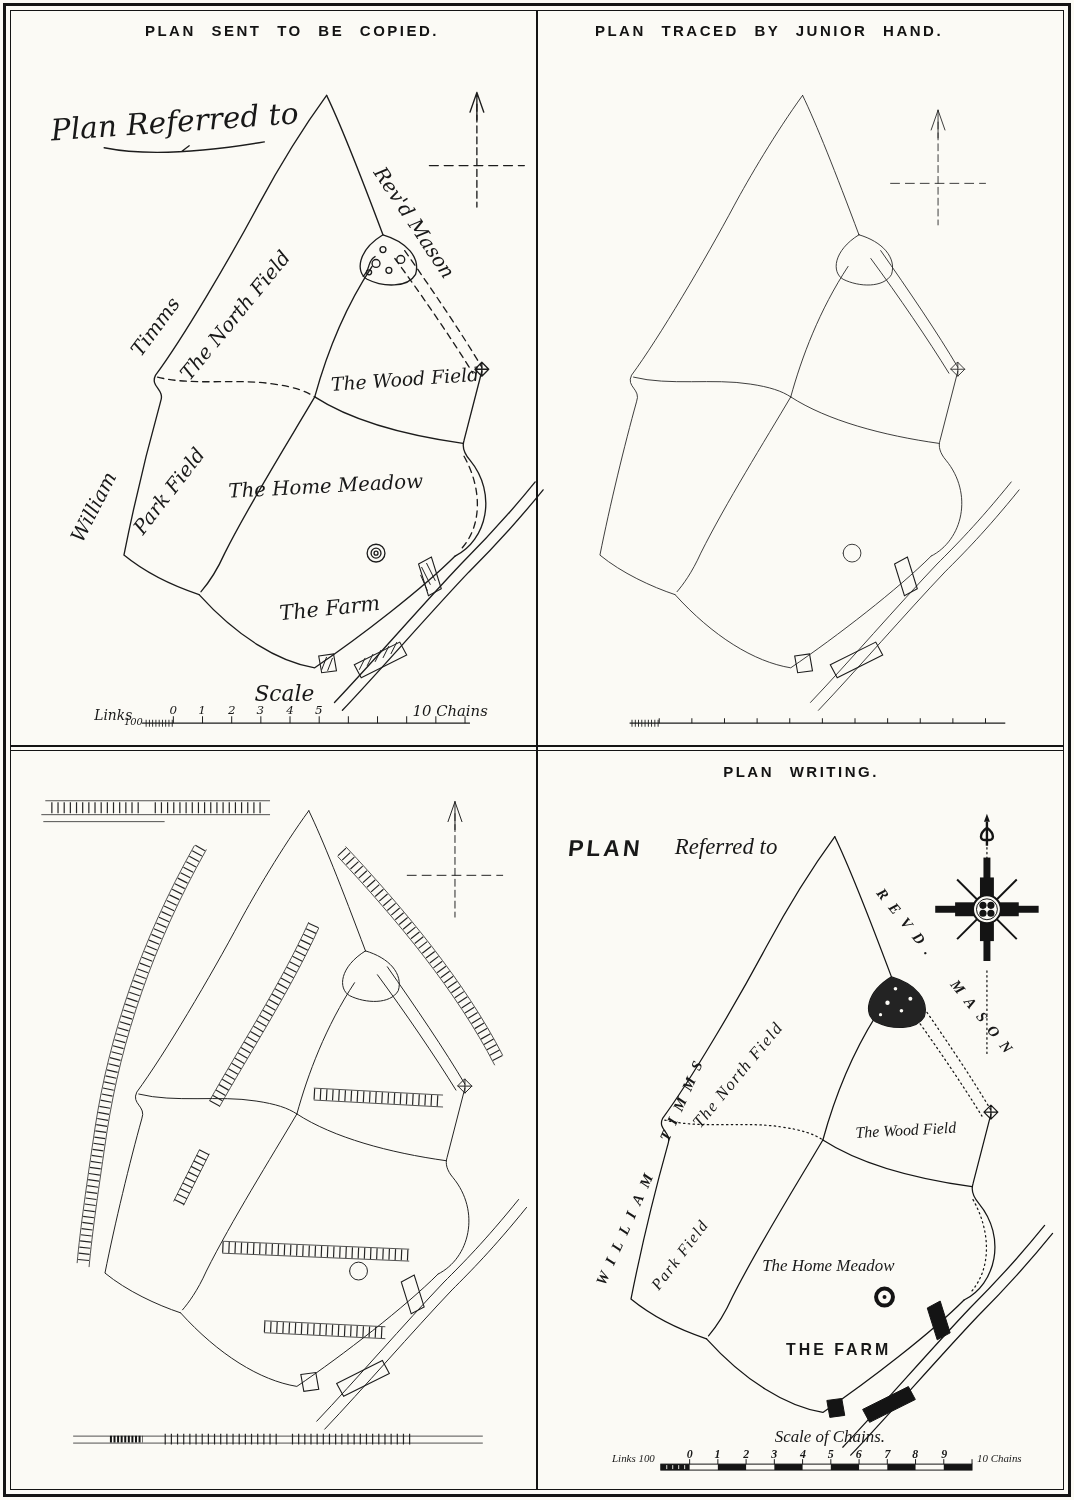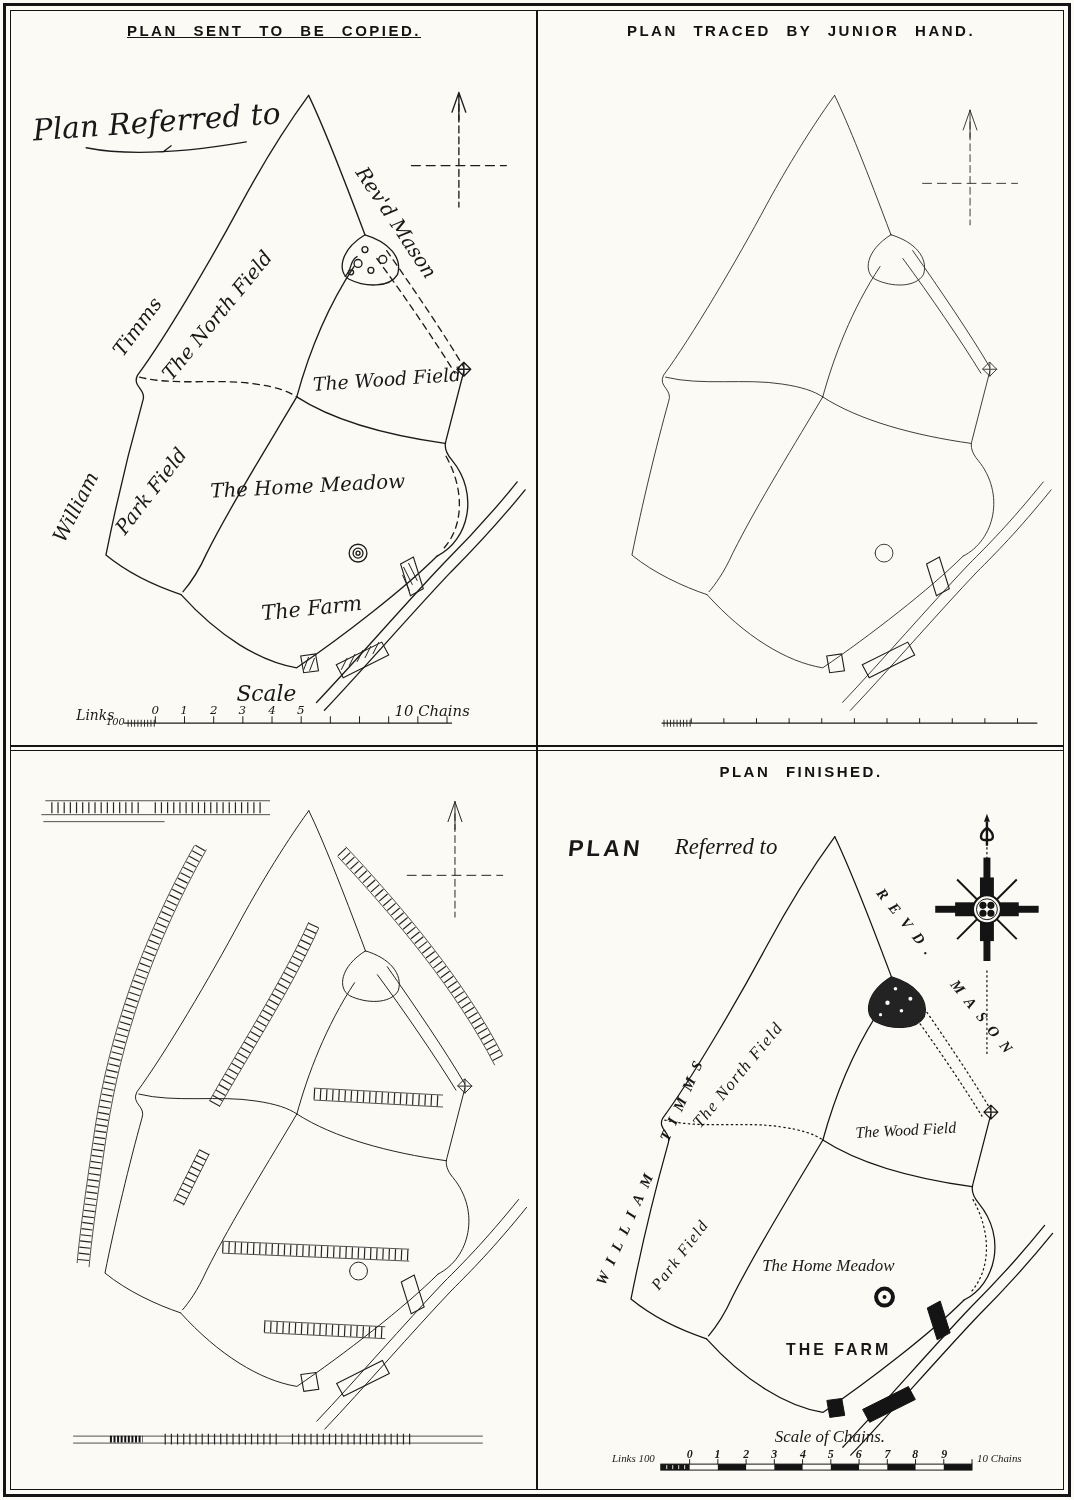--- a/index.html
+++ b/index.html
@@ -4,22 +4,22 @@
 <style>
   html,body{margin:0;padding:0;background:#e8e6e0;}
   .plate{position:relative;width:1074px;height:1500px;background:#fbfaf5;overflow:hidden;
          font-family:"Liberation Sans",sans-serif;color:#161616;}
   .frame-outer{position:absolute;inset:3px;border:3px solid #141414;pointer-events:none;}
   .frame-inner{position:absolute;inset:10px;border:1px solid #141414;pointer-events:none;}
   .divider-v{position:absolute;top:11px;bottom:11px;left:536px;width:2px;background:#141414;}
   .divider-h1{position:absolute;left:11px;right:11px;top:745px;height:2px;background:#141414;}
   .divider-h2{position:absolute;left:11px;right:11px;top:750px;height:1px;background:#141414;}
   .quad{position:absolute;}
-  .q-sent{left:14px;top:13px;width:520px;height:730px;text-decoration:underline;}
-  .q-traced{left:540px;top:13px;width:522px;height:730px;}
+  .q-sent{left:32px;top:13px;width:520px;height:730px;}
+  .q-traced{left:508px;top:13px;width:522px;height:730px;}
   .q-gauged{left:14px;top:754px;width:520px;height:734px;}
   .q-fin{left:540px;top:754px;width:522px;height:734px;}
   .qtitle{font:700 15px "Liberation Sans",sans-serif;letter-spacing:2.5px;word-spacing:9px;
           text-align:center;color:#131313;margin-top:9px;}
   svg.map{display:block;margin-top:2px;}
 
   .seg{fill:none;stroke-linecap:round;stroke-linejoin:round;}
   .q-sent  .seg{stroke:#1c1c1c;stroke-width:1.35;}
   .q-traced .seg{stroke:#262626;stroke-width:.9;}
   .q-gauged .seg{stroke:#222;stroke-width:1;}
@@ -268,21 +268,21 @@
 
       <g>
         <path class="rail" d="M58,684 L470,684 M58,691 L470,691"></path>
         <path class="slats" d="M150,687 L266,687 M278,687 L400,687"></path>
         <path class="slats-dense" d="M95,687 L128,687"></path>
       </g>
     </svg>
   </div>
 
   <div class="quad q-fin">
-    <div class="qtitle">PLAN FINISHED.</div>
+    <div class="qtitle">PLAN WRITING.</div>
     <svg class="map" width="520" height="702" viewBox="0 0 520 706">
       <g>
         <text class="caps-sans" font-size="23" letter-spacing="3" x="34" y="74" transform="skewX(-6)">PLAN</text>
         <text class="engra" font-size="23" x="134" y="72">Referred to</text>
       </g>
 
       <g>
         <use href="#p-apex-ne" class="seg"></use>
           <use href="#p-west" class="seg"></use>
         <use href="#p-south" class="seg"></use>

